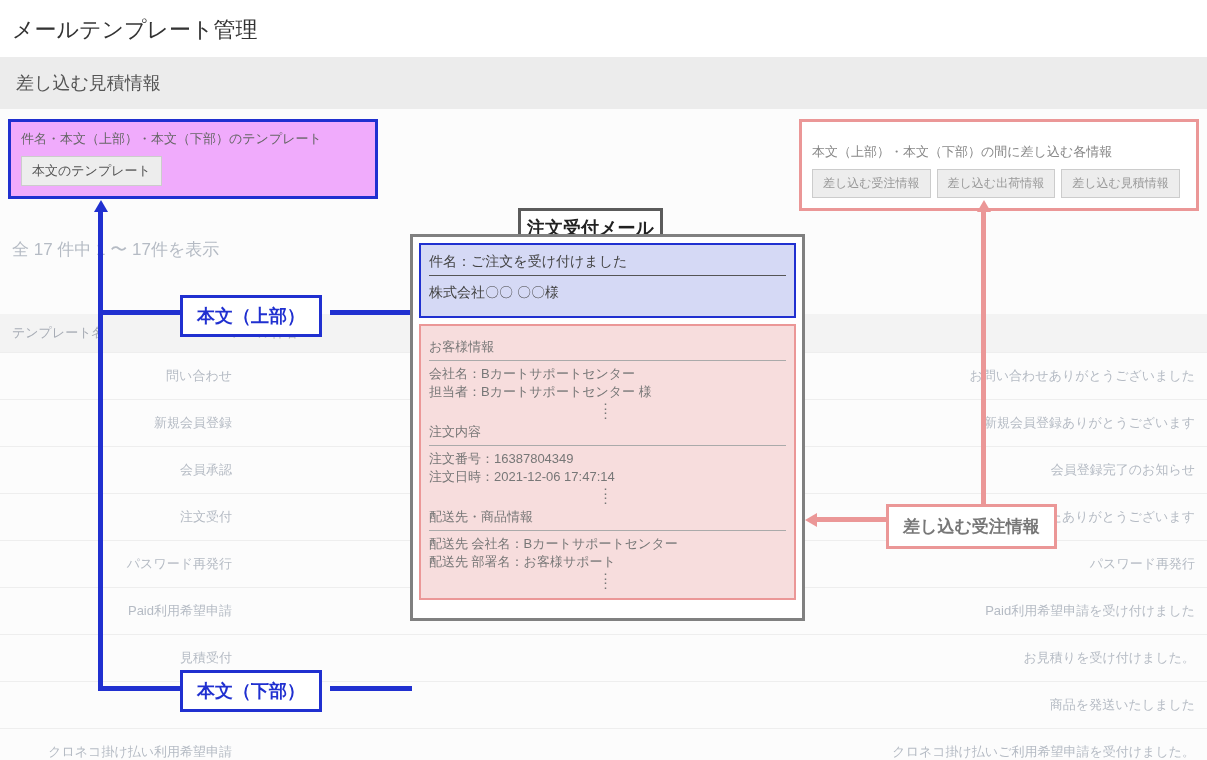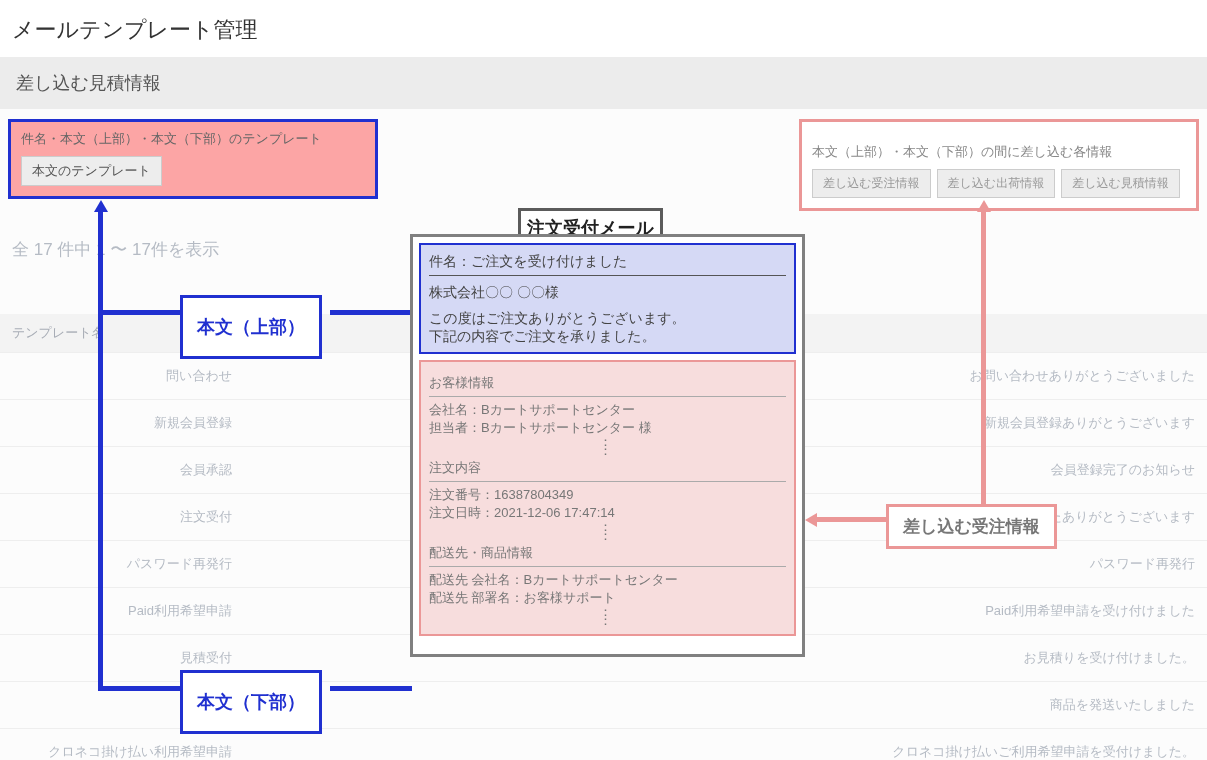--- a/index.html
+++ b/index.html
@@ -4,39 +4,39 @@
 <style>
   *{box-sizing:border-box;margin:0;padding:0;}
   html,body{font-family:"Hiragino Kaku Gothic ProN","Yu Gothic","Meiryo",sans-serif;font-size:14px;color:#555;}
   body{width:1207px;height:760px;background:#fcfcfc;position:relative;overflow:hidden;}
 
   .page-title{font-size:22px;color:#333;padding:15px 12px 12px;background:#fff;}
   .section-bar{background:#ececec;padding:14px 16px;font-size:18px;color:#555;}
 
   
   .top-row{position:relative;height:80px;margin-top:10px;}
-  .blue-box{position:absolute;left:8px;top:0;width:370px;background:#fca5a5;border:3px solid #2030d0;padding:8px 10px 10px;min-height:70px;}
+  .blue-box{position:absolute;left:8px;top:0;width:370px;background:#f0abfc;border:3px solid #2030d0;padding:8px 10px 10px;min-height:70px;}
   .blue-box .hdr{font-size:13px;color:#666;margin-bottom:8px;}
   .gray-btn{display:inline-block;background:#ededed;border:1px solid #ccc;color:#555;padding:5px 10px;font-size:13px;cursor:pointer;}
   .pink-box{position:absolute;right:8px;top:0;width:400px;background:#fff;border:3px solid #eb9797;padding:21px 10px 10px;min-height:70px;}
   .pink-box .hdr{font-size:13px;color:#888;margin-bottom:8px;}
   .pink-box .btns{display:flex;gap:6px;}
   .pink-box .gray-btn{color:#999;font-size:12px;}
 
   
   .faded{position:absolute;left:0;top:230px;width:100%;color:#b5bbc4;}
   .count{padding:8px 12px;font-size:17px;}
   .tbl-head{display:flex;padding:10px 12px;font-size:13px;color:#a8adb6;border-bottom:1px solid #eee;margin-top:45px;background:#f3f3f3;}
   .th1{width:220px;}
   .tbl-row{display:flex;padding:14px 12px;font-size:13px;border-bottom:1px solid #eee;text-align:right;}
   .td1{width:220px;}
   .td2{flex:1;}
 
   
-  .blue-label{position:absolute;background:#fff;border:3px solid #2030d0;color:#2030d0;font-weight:bold;font-size:18px;padding:17px 14px;}
+  .blue-label{position:absolute;background:#fff;border:3px solid #2030d0;color:#2030d0;font-weight:bold;font-size:18px;padding:6px 14px;}
   .lbl-upper{left:180px;top:295px;}
   .lbl-lower{left:180px;top:670px;}
 
   
   .blue-line{position:absolute;background:#2030d0;}
   .arrow-up{position:absolute;width:0;height:0;border-left:7px solid transparent;border-right:7px solid transparent;}
   .arrow-up.blue{border-bottom:12px solid #2030d0;}
   .arrow-left{position:absolute;width:0;height:0;border-top:7px solid transparent;border-bottom:7px solid transparent;}
 
   
@@ -138,22 +138,20 @@
 <div class="pink-line" style="left:981px;top:210px;width:5px;height:298px;"></div>
 <div class="arrow-left pink" style="left:805px;top:513px;"></div>
 <div class="pink-line" style="left:815px;top:517px;width:75px;height:5px;"></div>
 <div class="pink-label">差し込む受注情報</div>
 
 <div class="mail-title">注文受付メール</div>
 <div class="mail-box">
   <div class="mail-upper">
     <div class="subj">件名：ご注文を受け付けました</div>
     <div class="greet">株式会社〇〇 〇〇様</div>
-    <div style="white-space:pre-line;">この度はご注文ありがとうございます。
-下記の内容でご注文を承りました。</div>
   </div>
   <div class="mail-mid">
     <div class="sect">お客様情報</div>
     <hr>
     <div style="white-space:pre-line;">会社名：Bカートサポートセンター
 担当者：Bカートサポートセンター 様</div>
     <div class="dots" style="white-space:pre-line;">：
 ：</div>
     <div class="sect">注文内容</div>
     <hr>

